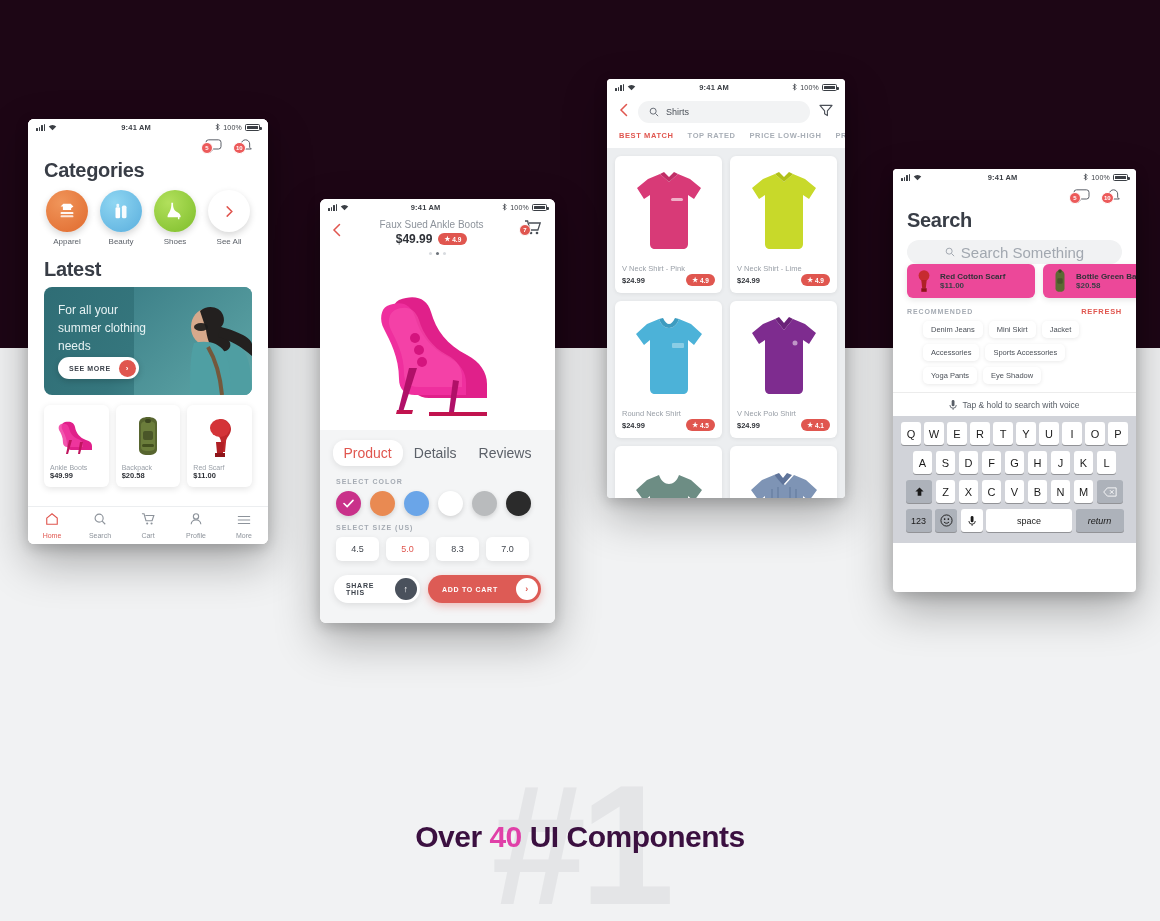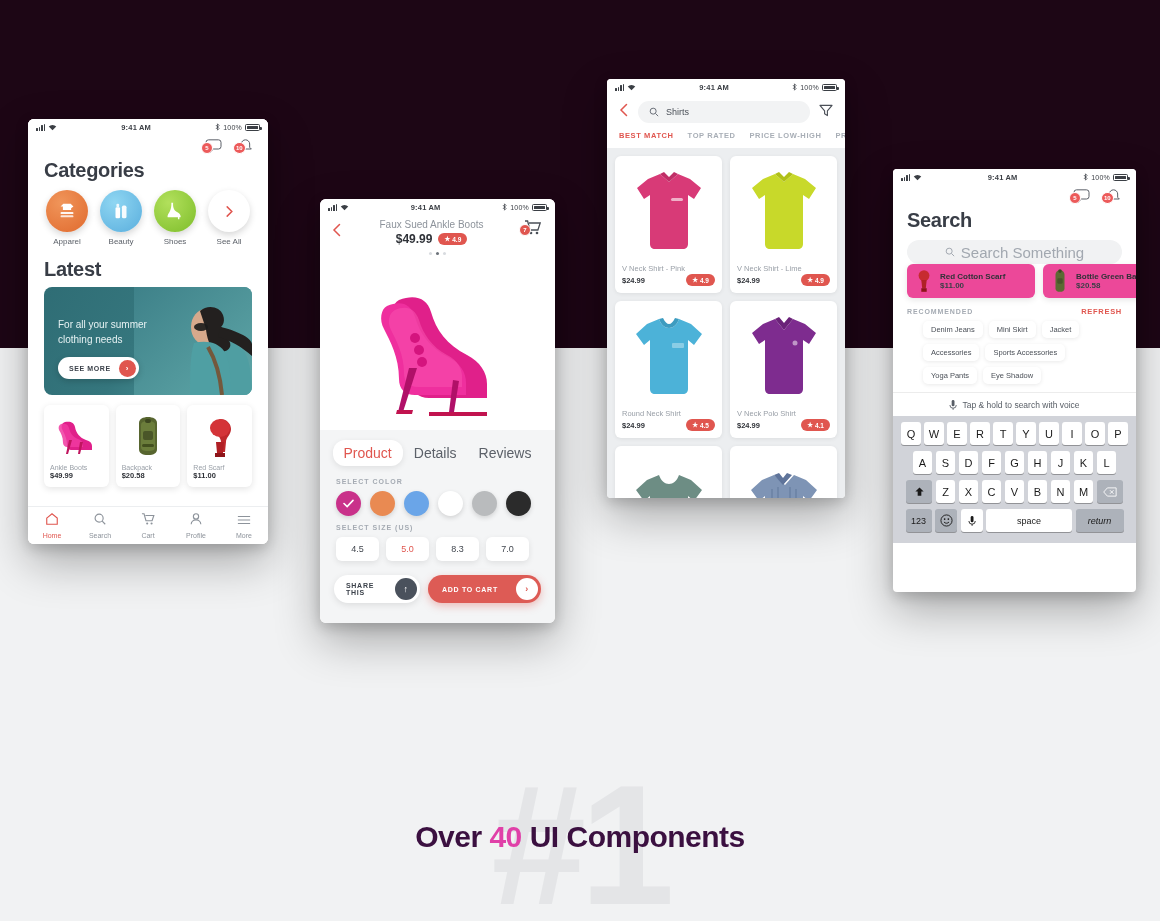--- a/index.html
+++ b/index.html
@@ -62,21 +62,21 @@
     display:flex;align-items:center;justify-content:center;
     box-shadow: 0 3px 7px rgba(0,0,0,.16);
   }
   .cat-label { font-size:8px; color:#5c6169; }
   .latest-h { padding: 8px 16px 6px; }
   .banner {
     margin: 0 16px; height: 108px; border-radius: 8px; overflow:hidden;
     background: linear-gradient(120deg,#2f6d75 0%, #35767d 45%, #54a0a3 100%);
     position: relative; display:flex;
   }
-  .banner-txt { padding: 30px 0 0 14px; color:#e6f2f3; font-size:10px; line-height:1.5; width: 118px; z-index:2;}
+  .banner-txt { padding: 14px 0 0 14px; color:#e6f2f3; font-size:12px; line-height:1.5; width: 118px; z-index:2;}
   .see-more {
     position:absolute; left:14px; bottom:16px; height:22px; background:#fff;
     border-radius:11px; display:flex; align-items:center; padding:0 3px 0 11px;
     font-size:7px; font-weight:700; color:#3c424b; letter-spacing:.6px; gap:8px;
     box-shadow:0 2px 6px rgba(0,0,0,.18);
   }
   .see-more .circ { width:17px;height:17px;border-radius:50%;background:#e0564f;display:flex;align-items:center;justify-content:center;color:#fff;font-size:8px;}
   .banner-photo { position:absolute; right:0; top:0; bottom:0; width: 118px; overflow:hidden; }
   .prod-row { display:flex; gap:7px; padding: 10px 16px 8px; }
   .prod-card {

